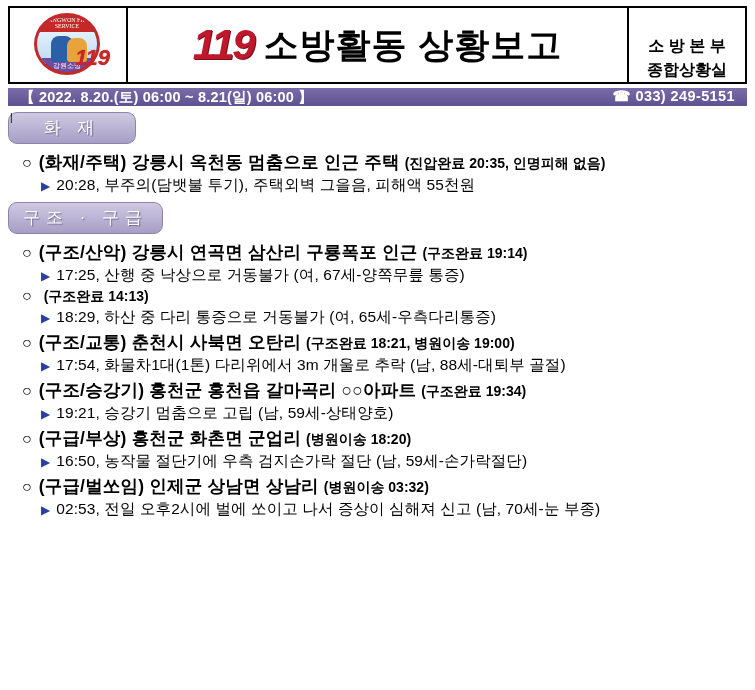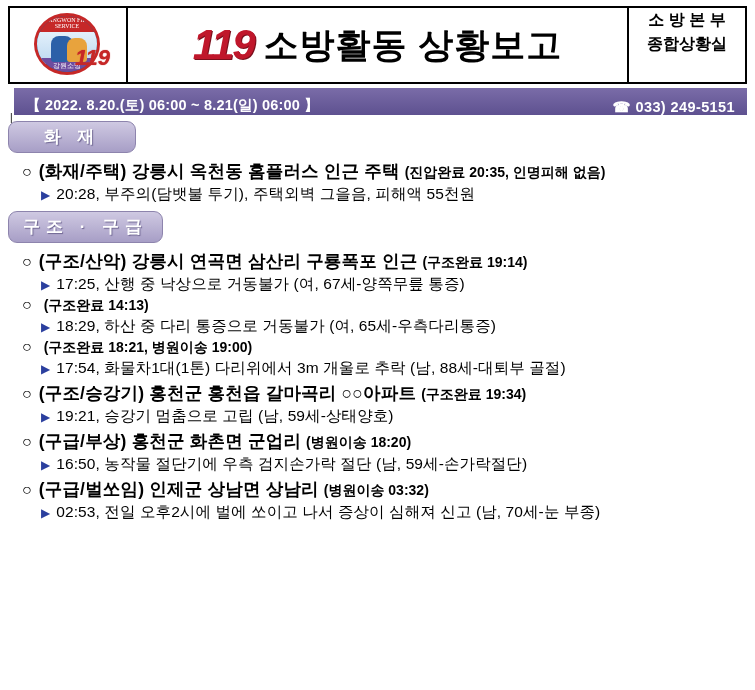--- a/index.html
+++ b/index.html
@@ -139,42 +139,41 @@
     letter-spacing: 1px;
     color: #000;
   }
 
   .unit-cell {
     width: 118px;
     border-left: 2px solid #000;
     display: flex;
     flex-direction: column;
     align-items: center;
-    justify-content: flex-start;
+    justify-content: flex-end;
     box-sizing: border-box;
     line-height: 1.5;
   }
   .unit-cell div {
     font-size: 16px;
     font-weight: bold;
   }
 
   
   .period-bar {
     margin-top: 4px;
-    height: 27px;
+    height: 18px;
     background: #6b5f9e;
     background: linear-gradient(180deg, #7a6ca8 0%, #5e5190 100%);
     display: flex;
-    align-items: flex-end;
+    align-items: flex-start;
     justify-content: space-between;
     padding: 0 12px;
     box-sizing: border-box;
     color: #ffffff;
-    margin-left: 6px;
   }
   .period-text {
     font-size: 14.5px;
     font-weight: bold;
     letter-spacing: 0.2px;
   }
   .phone-text {
     font-size: 14.5px;
     font-weight: bold;
     letter-spacing: 0.4px;
@@ -190,21 +189,21 @@
     text-align: center;
     background: #b9b2d4;
     background: linear-gradient(180deg, #cfc9e2 0%, #a79ec6 100%);
     border: 1px solid #8d84ad;
     border-radius: 9px;
     padding: 3px 14px 4px 14px;
     box-sizing: border-box;
   }
   .sec-head span {
     font-size: 17px;
-    font-weight: bold;
+    font-weight: normal;
     color: #ffffff;
     letter-spacing: 6px;
     text-shadow: 1px 1px 1px #6f6692;
   }
   .sec-head.wide { min-width: 152px; }
 
   
   .items {
     margin-top: 6px;
   }
@@ -299,21 +298,21 @@
 
   <div class="section">
     <div class="sec-head">
       <span>화 재</span>
     </div>
     <div class="items">
 
       <div class="item">
         <div class="line-main">
           <span class="bullet-o">○</span>
-          <span class="main-text">(화재/주택) 강릉시 옥천동 홈플러스 인근 주택</span>
+          <span class="main-text">(화재/주택) 강릉시 옥천동 멈춤으로 인근 주택</span>
           <span class="main-note">(진압완료 20:35, 인명피해 없음)</span>
         </div>
         <div class="line-sub">
           <span class="bullet-tri">▶</span>
           <span class="sub-text">20:28,  부주의(담뱃불 투기),  주택외벽  그을음,  피해액  55천원</span>
         </div>
       </div>
 
     </div>
   </div>
@@ -343,20 +342,21 @@
         </div>
         <div class="line-sub">
           <span class="bullet-tri">▶</span>
           <span class="sub-text">18:29,  하산 중  다리  통증으로  거동불가  (여, 65세-우측다리통증)</span>
         </div>
       </div>
 
       <div class="item">
         <div class="line-main">
           <span class="bullet-o">○</span>
+          <span class="main-text">(구조/교통) 춘천시 사북면 오탄리</span>
           <span class="main-note">(구조완료 18:21, 병원이송 19:00)</span>
         </div>
         <div class="line-sub">
           <span class="bullet-tri">▶</span>
           <span class="sub-text">17:54,  화물차1대(1톤)  다리위에서  3m  개울로  추락  (남, 88세-대퇴부  골절)</span>
         </div>
       </div>
 
       <div class="item">
         <div class="line-main">

